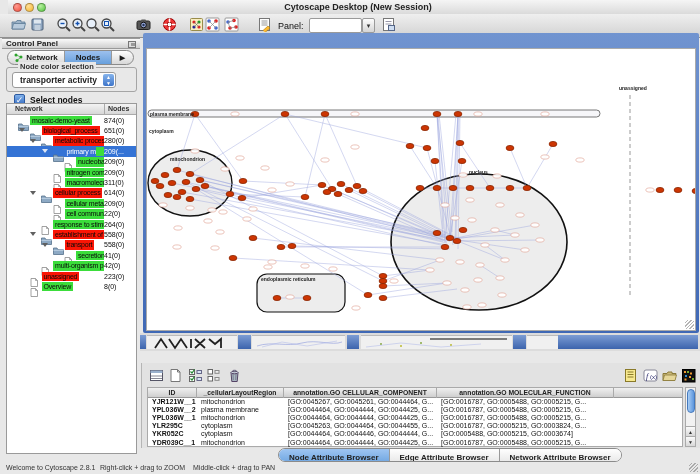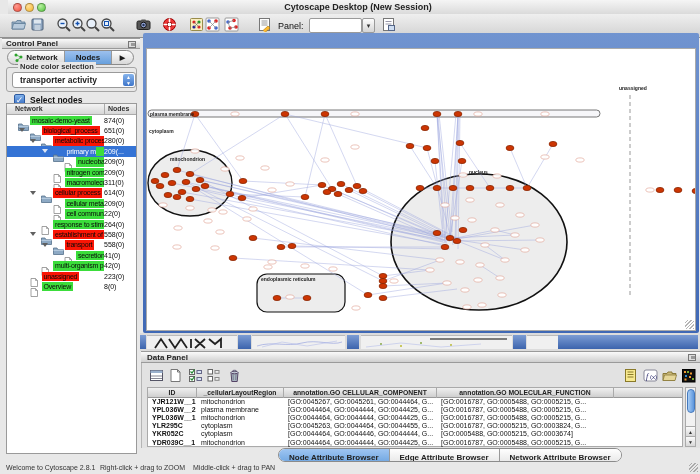--- a/index.html
+++ b/index.html
@@ -20,21 +20,21 @@
 #cp{left:2px;top:38px;width:138px;height:424px;}
 .panel-head{background:linear-gradient(#fafafa,#cfcfcf);border:1px solid #9a9a9a;border-left:none;border-right:none;font-size:8px;font-weight:bold;color:#222;}
 #cp-head{left:0;top:0;width:138px;height:11px;line-height:10px;padding-left:4px;}
 .float-icon{position:absolute;width:8px;height:7px;border:1px solid #777;background:#ddd;}
 .float-icon:after{content:"";position:absolute;left:2px;top:1px;width:4px;height:3px;background:#999;}
 #cp-tabs{left:5px;top:12px;width:127px;height:15px;border:1px solid #8b8b8b;border-radius:8px;background:linear-gradient(#fefefe,#d8d8d8);display:flex;overflow:hidden;}
 .cp-tab{height:100%;font-size:8px;font-weight:bold;color:#1a1a1a;display:flex;align-items:center;justify-content:center;border-right:1px solid #999;}
 .cp-tab.sel{background:linear-gradient(#9cc0ee,#67a0dd);}
 #grp{left:4px;top:29px;width:131px;height:25px;border:1px solid #a5a5a5;border-radius:3px;}
 #grp-label{left:8px;top:24px;font-size:7.5px;font-weight:bold;color:#333;background:#e8e8e8;padding:0 2px;margin-left:8px;}
-#combo{left:10px;top:34px;width:124px;height:16px;background:#fff;border:1px solid #9a9a9a;border-radius:3px;font-size:8.5px;font-weight:bold;color:#222;line-height:14px;padding-left:7px;}
+#combo{left:10px;top:34px;width:104px;height:16px;background:#fff;border:1px solid #9a9a9a;border-radius:3px;font-size:8.5px;font-weight:bold;color:#222;line-height:14px;padding-left:7px;}
 #combo-step{position:absolute;right:1px;top:1px;width:11px;height:12px;border-radius:2px;background:linear-gradient(#86b4ec,#3f76ca);color:#fff;font-size:5px;text-align:center;line-height:6px;}
 #chk-row{left:12px;top:56px;width:120px;height:12px;}
 #chk{position:absolute;left:0;top:0;width:11px;height:11px;border-radius:2px;background:linear-gradient(#7fb0ea,#3c72c4);border:1px solid #2c59a0;color:#fff;font-size:9px;line-height:10px;text-align:center;}
 #chk-label{position:absolute;left:16px;top:1px;font-size:8.5px;font-weight:bold;color:#111;}
 #tree-box{left:4px;top:65px;width:131px;height:351px;background:#fff;border:1px solid #9a9a9a;}
 #tree-head{position:absolute;left:0;top:0;width:100%;height:11px;background:linear-gradient(#f3f3f3,#d7d7d7);border-bottom:1px solid #aaa;font-size:7px;font-weight:bold;color:#333;}
 #tree-rows{position:absolute;left:0;top:11px;width:100%;bottom:0;overflow:hidden;}
 .trow{position:absolute;left:0;width:100%;height:10.4px;}
 .trow .arrow{position:absolute;top:3px;width:0;height:0;border-left:3.5px solid transparent;border-right:3.5px solid transparent;border-top:4.5px solid #606060;}
 .trow .lbl{position:absolute;top:0.5px;font-size:7px;letter-spacing:-0.2px;color:#0a0a0a;line-height:9.5px;padding:0 2px;white-space:nowrap;overflow:hidden;}
@@ -589,24 +589,20 @@
           <circle cx="40" cy="10" r="1" fill="#bb3"></circle>
           <circle cx="60" cy="7" r="1" fill="#8a4"></circle>
           <circle cx="90" cy="9" r="1" fill="#bb3"></circle>
           <path d="M5,11 L40,7 L80,11 L120,8" stroke="#aab5e8" stroke-width="0.5" fill="none"></path>
         </svg></div>
       <div class="bw" style="left: 373px; width: 13px; background: linear-gradient(rgb(123, 156, 212), rgb(60, 100, 173));"></div>
       <div class="bw" style="left: 387px; width: 31px; background: rgb(240, 240, 240); border-top: 1px solid rgb(187, 187, 187);"></div>
       <div class="bw" style="left: 418px; width: 140px; background: linear-gradient(rgb(123, 156, 212), rgb(60, 100, 173));"></div>
     </div>
 
-  <div id="dp-head" class="abs panel-head">
-    <span>Data Panel</span>
-    <div class="float-icon" style="right:4px;top:2px;"></div>
-  </div>
   <div id="dp-body" class="abs">
     <div id="dp-toolbar">
         <div class="dp-btn" style="left: 7px;"><svg width="15" height="15" viewBox="0 0 15 15">
             <rect x="1.5" y="2.5" width="12" height="10" fill="#fff" stroke="#556"></rect>
             <rect x="1.5" y="2.5" width="12" height="2.5" fill="#9ab0cc"></rect>
             <line x1="1.5" y1="8" x2="13.5" y2="8" stroke="#556" stroke-width="0.7"></line>
             <line x1="1.5" y1="10.5" x2="13.5" y2="10.5" stroke="#556" stroke-width="0.7"></line>
           </svg></div>
         <div class="dp-btn" style="left: 26px;"><svg width="15" height="15" viewBox="0 0 15 15">
             <path d="M3,1.5 L9.5,1.5 L12,4 L12,13.5 L3,13.5 Z" fill="#fff" stroke="#777"></path>

